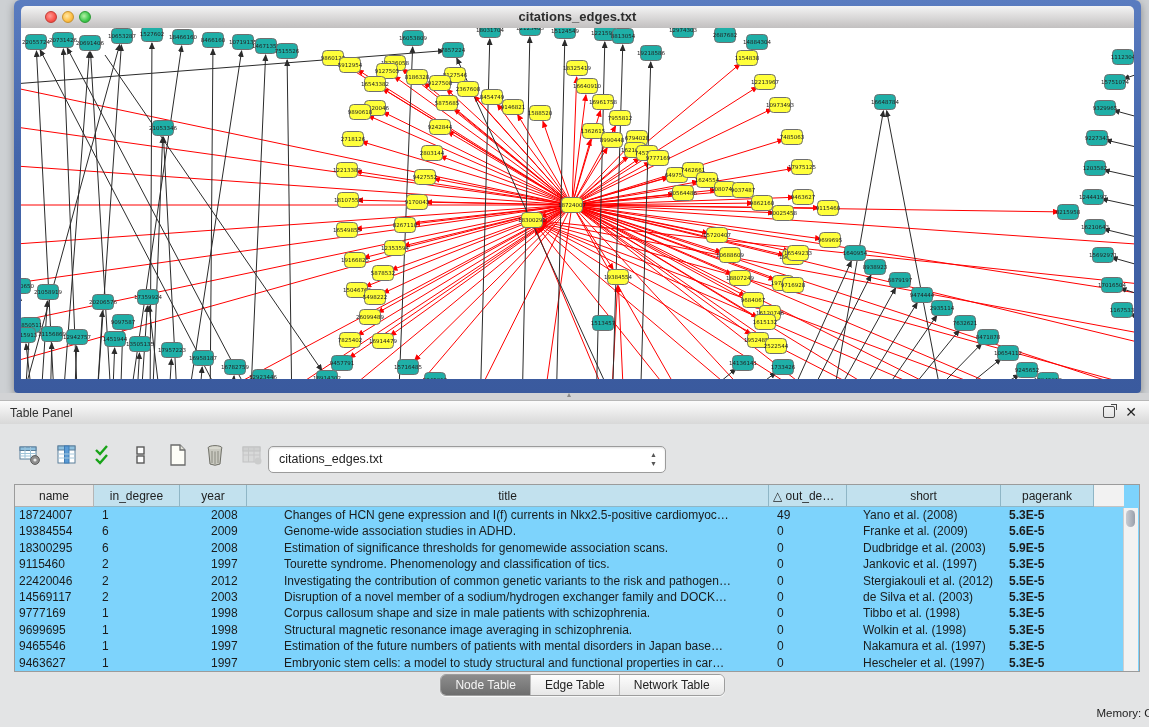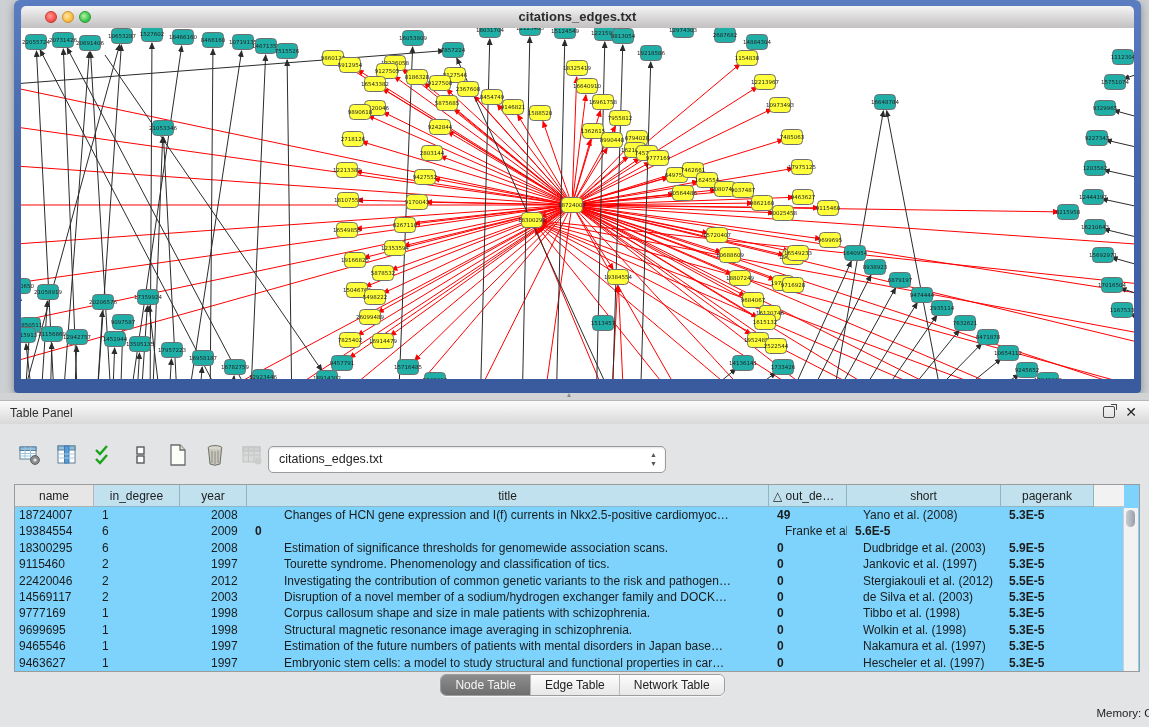--- a/index.html
+++ b/index.html
@@ -46,21 +46,21 @@
     font-size:12px;color:#1e1e1e;text-align:center;line-height:22px;overflow:hidden;white-space:nowrap;}
   .hc.gray{background:#e6e6e6;border-right:1px solid #b5b5b5;border-bottom:1px solid #b0b0b0;}
   .hc.leftpad{text-align:left;padding-left:4px;}
   .hc.blank{background:#f2f2f2;border-right:none;border-bottom:1px solid #c4c4c4;}
   .trow{display:grid;grid-template-columns:79px 86px 67px 522px 78px 154px 93px 30px;height:16.4px;}
   .td{font-size:12px;color:#1b1b1b;white-space:nowrap;overflow:hidden;padding-left:4px;line-height:16.4px;}
   .td.name{padding-left:4px;}
   .td.indeg{padding-left:8px;}
   .td.year{padding-left:31px;}
   .td.title{padding-left:37px;}
-  .td.outdeg{padding-left:8px;font-weight:bold;}
+  .td.outdeg{padding-left:8px;}
   .td.short{padding-left:16px;}
   .td.pr{padding-left:8px;font-weight:bold;}
   .vscroll{position:absolute;right:1px;top:23px;width:14px;height:163px;background:#f2f2f2;border-left:1px solid #cfcfcf;}
   .vthumb{position:absolute;left:2px;top:2px;width:9px;height:17px;border-radius:5px;
     background:linear-gradient(90deg,#c7cbd2,#9aa0ab);}
   
   .tabsbar{position:absolute;left:8px;top:250px;width:1149px;height:26px;display:flex;justify-content:center;}
   .seg{display:flex;height:20px;border:1px solid #9d9d9d;border-radius:6px;overflow:hidden;
     box-shadow:0 1px 1px rgba(255,255,255,.8);}
   .seg .tab{font-size:12px;padding:0 14px;line-height:20px;color:#222;
@@ -926,20 +926,21 @@
           <div class="td title">Changes of HCN gene expression and I(f) currents in Nkx2.5-positive cardiomyoc…</div>
           <div class="td outdeg">49</div>
           <div class="td short">Yano et al. (2008)</div>
           <div class="td pr">5.3E-5</div>
           <div class="td "></div>
         </div>
         <div class="trow">
           <div class="td name">19384554</div>
           <div class="td indeg">6</div>
           <div class="td year">2009</div>
+          <div class="td title">Genome-wide association studies in ADHD.</div>
           <div class="td outdeg">0</div>
           <div class="td short">Franke et al. (2009)</div>
           <div class="td pr">5.6E-5</div>
           <div class="td "></div>
         </div>
         <div class="trow">
           <div class="td name">18300295</div>
           <div class="td indeg">6</div>
           <div class="td year">2008</div>
           <div class="td title">Estimation of significance thresholds for genomewide association scans.</div>

